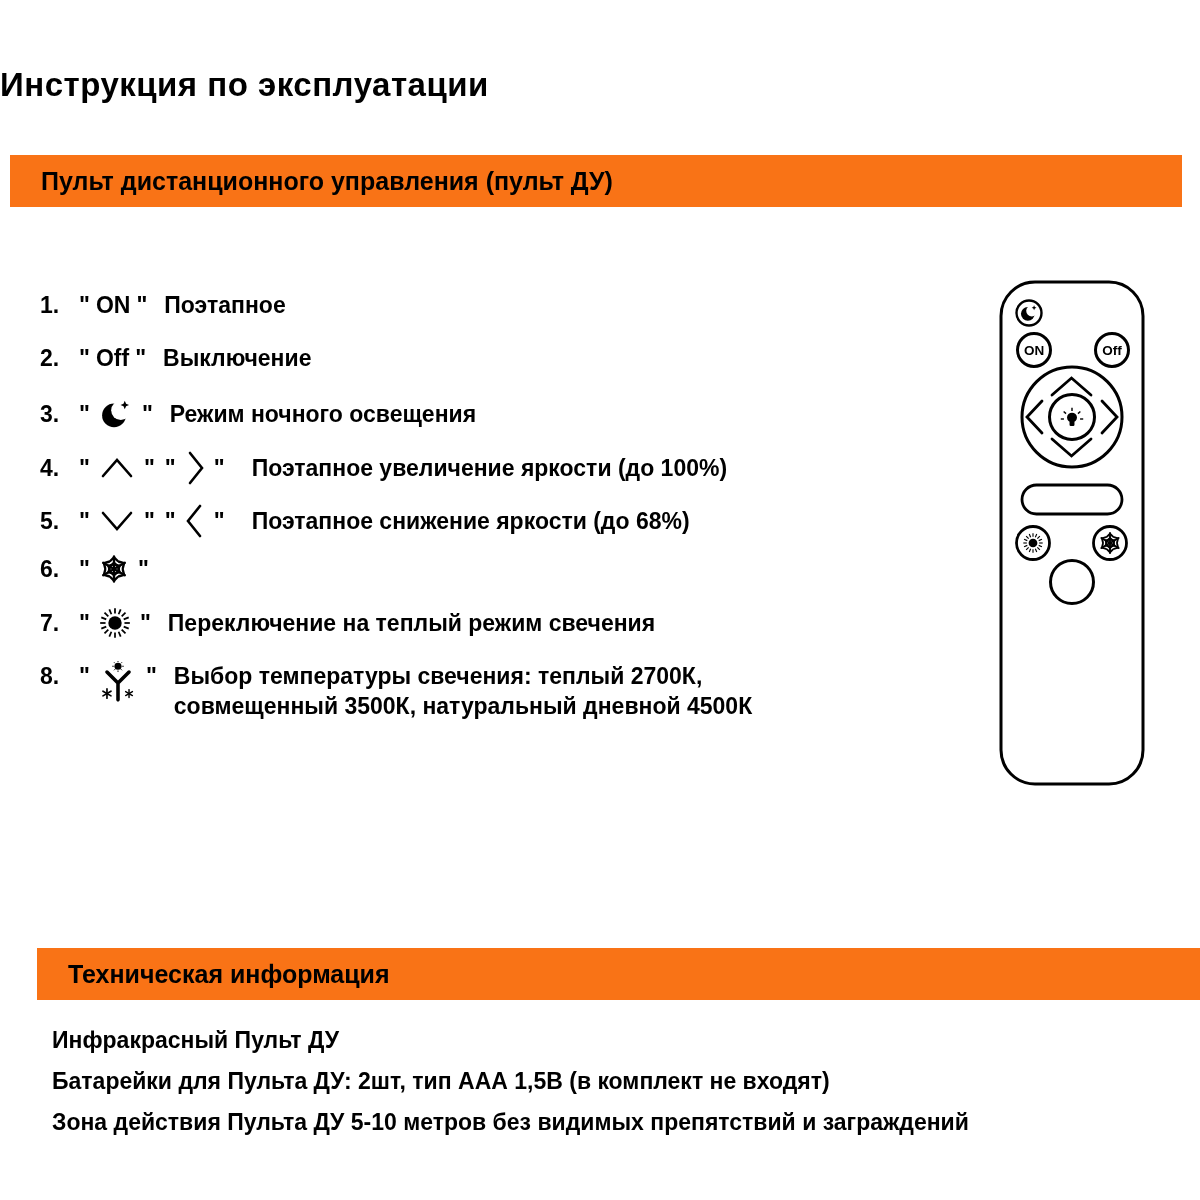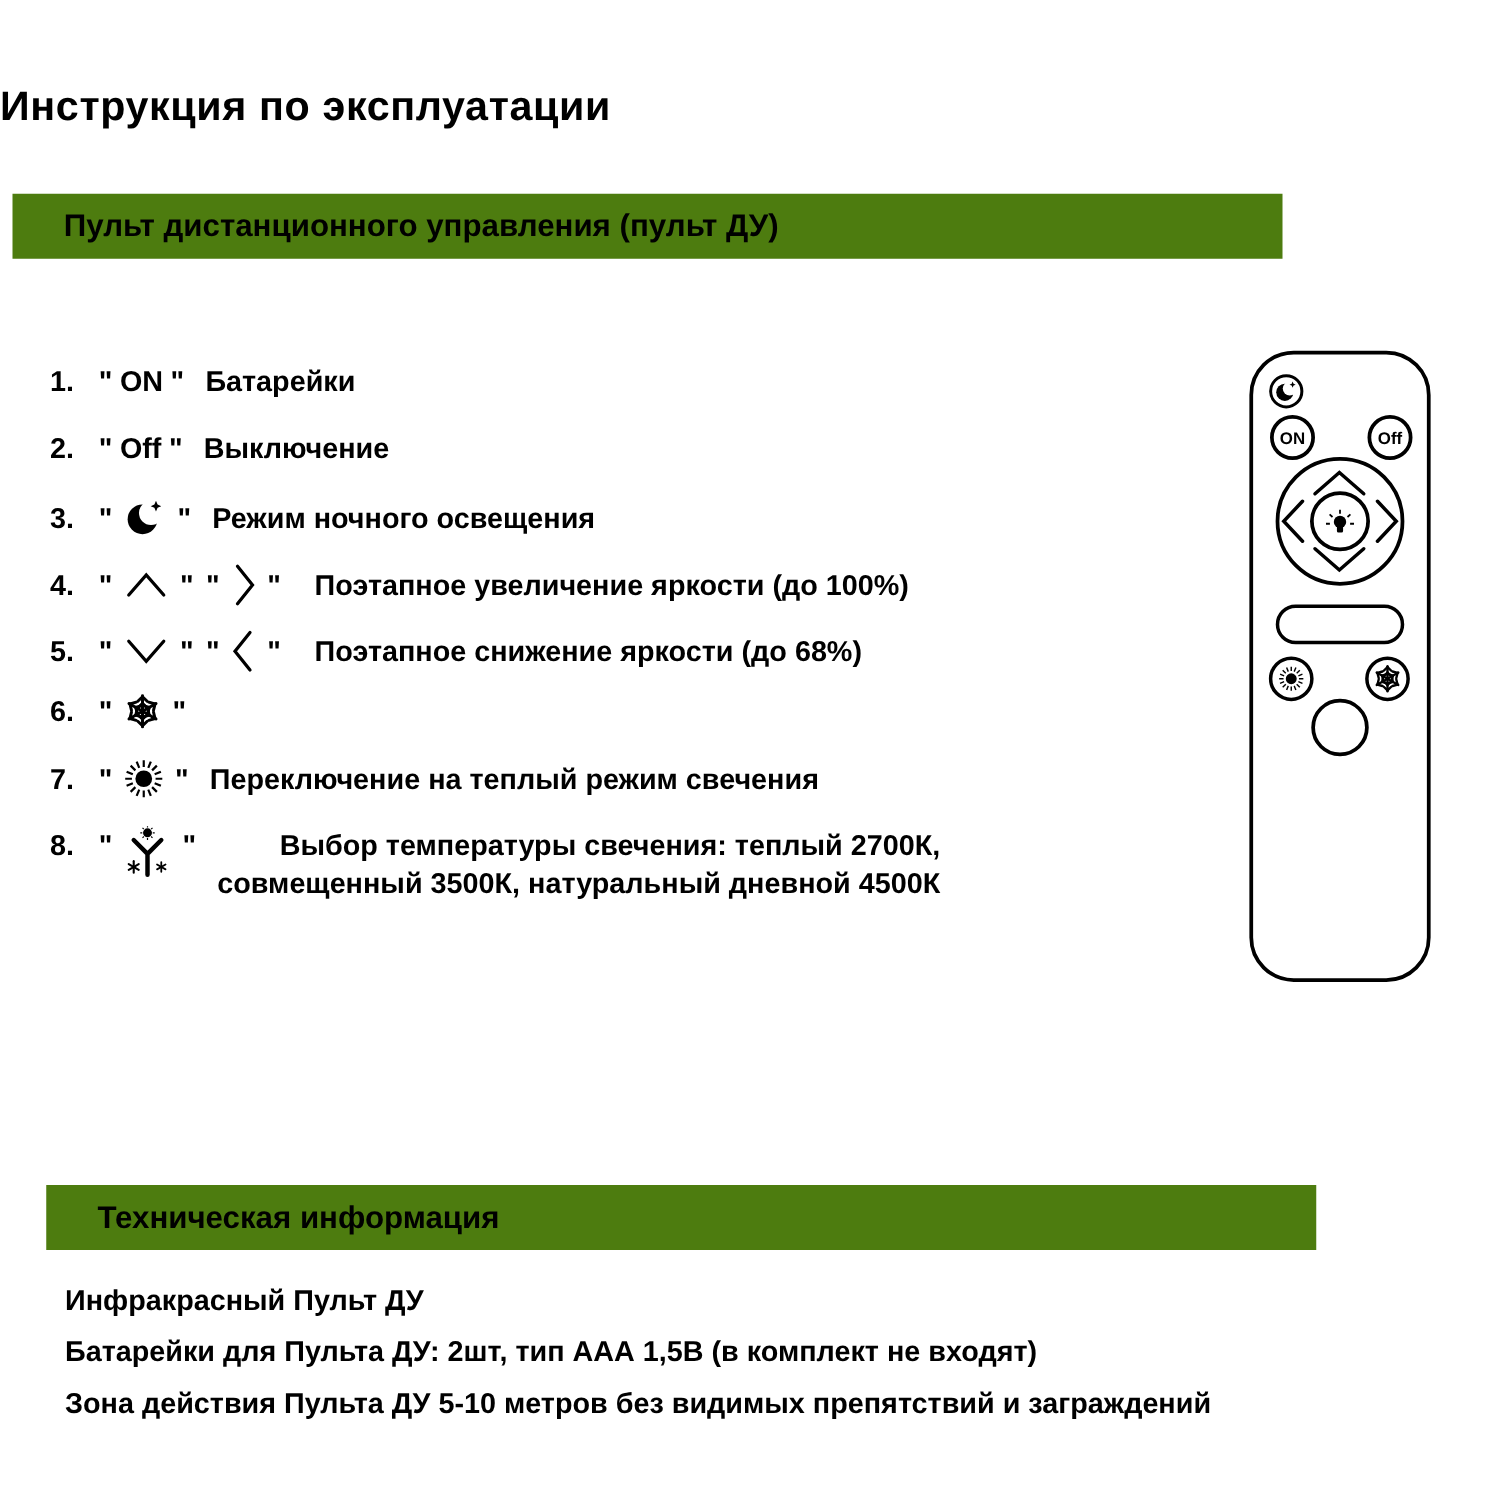--- a/index.html
+++ b/index.html
@@ -5,40 +5,40 @@
   html,body{margin:0;padding:0;}
   body{
     width:1200px;height:1200px;position:relative;background:#ffffff;
     font-family:"Liberation Sans", sans-serif;color:#000;overflow:hidden;
   }
   .title{
     position:absolute;top:66px;left:0;width:1200px;text-align:left;
     font-size:33px;font-weight:bold;letter-spacing:.5px;
   }
   .bar{
-    position:absolute;left:10px;width:1016px;height:52px;background:#4d7c0f;
-    display:flex;align-items:center;padding-left:41px;box-sizing:border-box;
+    position:absolute;left:10px;width:1172px;height:52px;background:#f97316;
+    display:flex;align-items:center;padding-left:31px;box-sizing:border-box;
     font-size:25px;font-weight:bold;
   }
   .bar1{top:155px;}
   .bar2{top:948px;margin-left:27px;}
   .item{
     position:absolute;left:40px;display:flex;align-items:center;
     font-size:23px;font-weight:bold;white-space:nowrap;
   }
   .num{width:34px;flex:0 0 auto;}
   .q{margin:0 5px;}
   .sym-text{margin:0 1px;}
   .label{margin-left:12px;}
   .label-wide{margin-left:22px;}
   .sym{display:block;margin:0 4px;flex:0 0 auto;}
   .two-line{align-items:flex-start;}
   .two-line .q{margin-top:2px;}
   .two-line .num{margin-top:2px;}
-  .label-block{margin-left:12px;line-height:30px;text-align:right;}
+  .label-block{margin-left:12px;line-height:30px;}
   .tech-line{
     position:absolute;left:52px;font-size:23px;font-weight:bold;white-space:nowrap;
   }
   .remote{position:absolute;left:999px;top:280px;}
   svg text{font-family:"Liberation Sans", sans-serif;}
 </style>
 </head>
 <body>
 
 <svg width="0" height="0" style="position:absolute" aria-hidden="true">
@@ -129,21 +129,21 @@
 
 <div class="bar bar1">
   <span>Пульт дистанционного управления (пульт ДУ)</span>
 </div>
 
 <div class="item" style="top:292px">
   <span class="num">1.</span>
   <span class="q">"</span>
   <span class="sym-text">ON</span>
   <span class="q">"</span>
-  <span class="label">Батарейки</span>
+  <span class="label">Поэтапное</span>
 </div>
 
 <div class="item" style="top:345px">
   <span class="num">2.</span>
   <span class="q">"</span>
   <span class="sym-text">Off</span>
   <span class="q">"</span>
   <span class="label">Выключение</span>
 </div>
 

